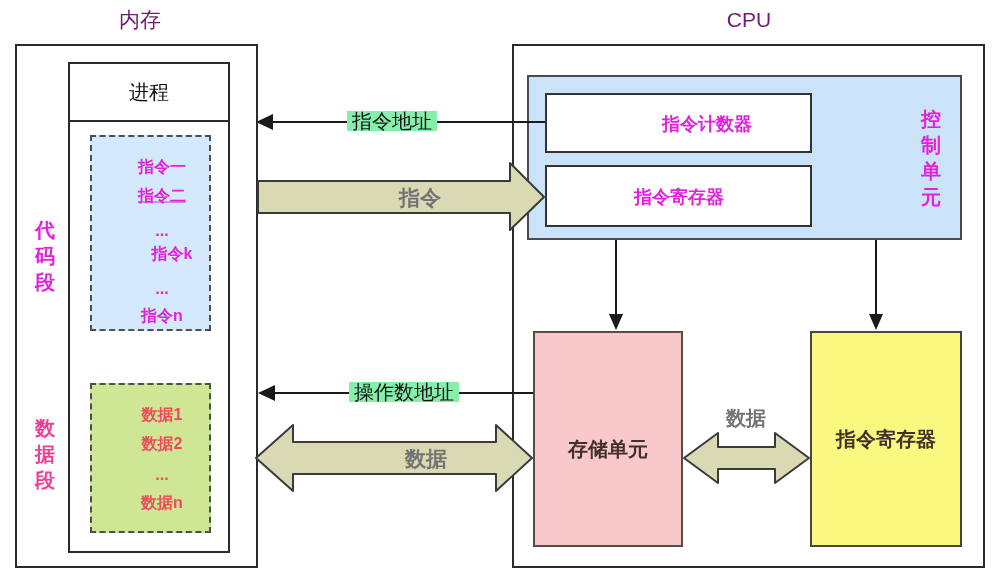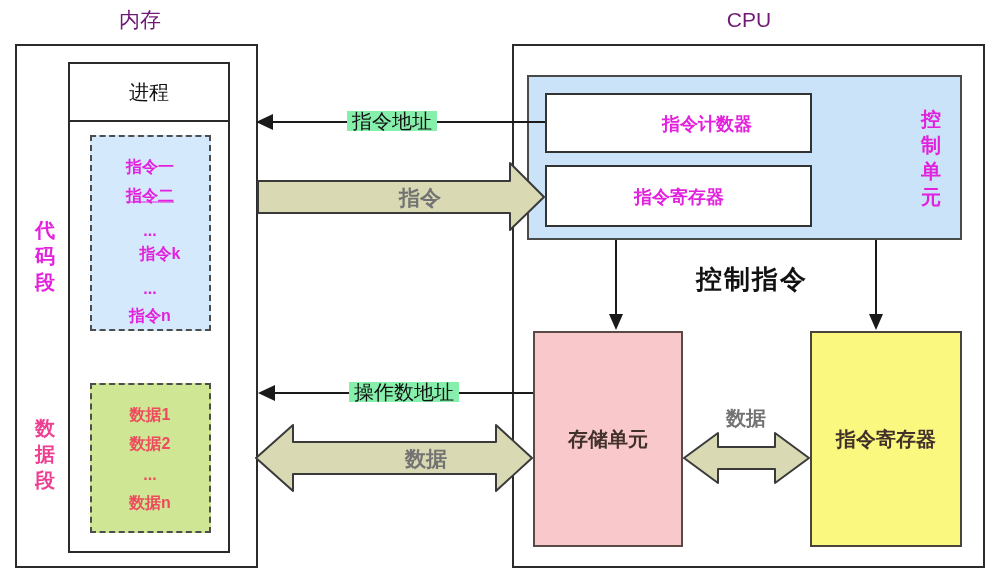--- a/index.html
+++ b/index.html
@@ -8,21 +8,21 @@
     font-family:"Liberation Sans","DejaVu Sans",sans-serif;
     color:var(--ink,#1a1a1a);overflow:hidden;
   }
   .abs{position:absolute;}
   .box{position:absolute;box-sizing:border-box;border:2px solid #2b2b2b;background:#fff;}
   .dashedbox{position:absolute;box-sizing:border-box;border:2px dashed #4d4d4d;}
   .lbl{position:absolute;transform:translate(-50%,-50%);white-space:nowrap;line-height:1;}
   .title{font-size:21px;color:#701a75;}
   .seg-label{display:flex;flex-direction:column;align-items:center;font-size:20px;line-height:26px;font-weight:bold;}
   .vlabel{display:flex;flex-direction:column;align-items:center;font-size:20px;line-height:26px;font-weight:bold;color:var(--magenta,#e320dd);}
-  .item{position:absolute;transform:translate(-50%,-50%);font-size:16px;font-weight:bold;white-space:nowrap;}
+  .item{position:absolute;transform:translate(-50%,-50%);font-size:16px;font-weight:bold;white-space:nowrap;margin-left:12px;}
   .code-item{color:var(--magenta,#e320dd);}
   .data-item{color:var(--red-pink,#ee4b5e);}
   .regbox{position:absolute;box-sizing:border-box;border:2px solid #333;background:#fff;}
   .reg-label{font-size:18px;font-weight:bold;color:var(--magenta,#e320dd);}
   .unit-label{font-size:20px;font-weight:bold;color:var(--unit-text,#42302a);}
   .arrow-label{font-size:20px;color:#111;background:#86efac;padding:0 5px;}
   .bold-label{font-size:21px;font-weight:bold;color:#737373;}
   .big-label{font-size:26px;font-weight:bold;color:#111;letter-spacing:2px;}
   svg{position:absolute;left:0;top:0;}
 </style>
@@ -70,21 +70,21 @@
   <div class="regbox" style="left:545px;top:165px;width:267px;height:62px;"></div>
   <div class="lbl reg-label" style="left:679px;top:197px;">指令寄存器</div>
   <div class="lbl vlabel" style="left:931px;top:158px;">
     <span>控</span>
     <span>制</span>
     <span>单</span>
     <span>元</span>
   </div>
 
   <div class="box" style="left:533px;top:331px;width:150px;height:216px;background:var(--pink,#f9c8ca);border-color:#5a4a45;"></div>
-  <div class="lbl unit-label" style="left:608px;top:439px;">存储单元</div>
+  <div class="lbl unit-label" style="left:608px;top:449px;">存储单元</div>
 
   <div class="box" style="left:810px;top:331px;width:152px;height:216px;background:var(--yellow,#fbf87f);border-color:#4a453a;"></div>
   <div class="lbl unit-label" style="left:886px;top:439px;">指令寄存器</div>
 
   <svg width="992" height="572" viewBox="0 0 992 572">
 
     <g>
       <line x1="545" y1="122" x2="270" y2="122" stroke="#1a1a1a" stroke-width="2"></line>
       <polygon points="256,122 273,114 273,130" fill="#1a1a1a"></polygon>
     </g>
@@ -108,15 +108,14 @@
     <polygon points="256,458 293,425 293,442 496,442 496,425 532,458 496,491 496,474 293,474 293,491" fill="var(--olive,#d9dab3)" stroke="#3a3a3a" stroke-width="2" stroke-linejoin="round"></polygon>
 
     <polygon points="684,458 718,433 718,447 775,447 775,433 809,458 775,483 775,469 718,469 718,483" fill="var(--olive,#d9dab3)" stroke="#3a3a3a" stroke-width="2" stroke-linejoin="round"></polygon>
   </svg>
 
   <div class="lbl arrow-label" style="left:392px;top:121px;">指令地址</div>
   <div class="lbl bold-label" style="left:420px;top:197px;">指令</div>
   <div class="lbl arrow-label" style="left:404px;top:392px;">操作数地址</div>
   <div class="lbl bold-label" style="left:426px;top:458px;">数据</div>
   <div class="lbl bold-label" style="left:746px;top:418px;font-size:20px;">数据</div>
-  <div class="lbl big-label" style="left:752px;top:279px;">控制指令</div>
 
 </div>
 
 </body></html>

